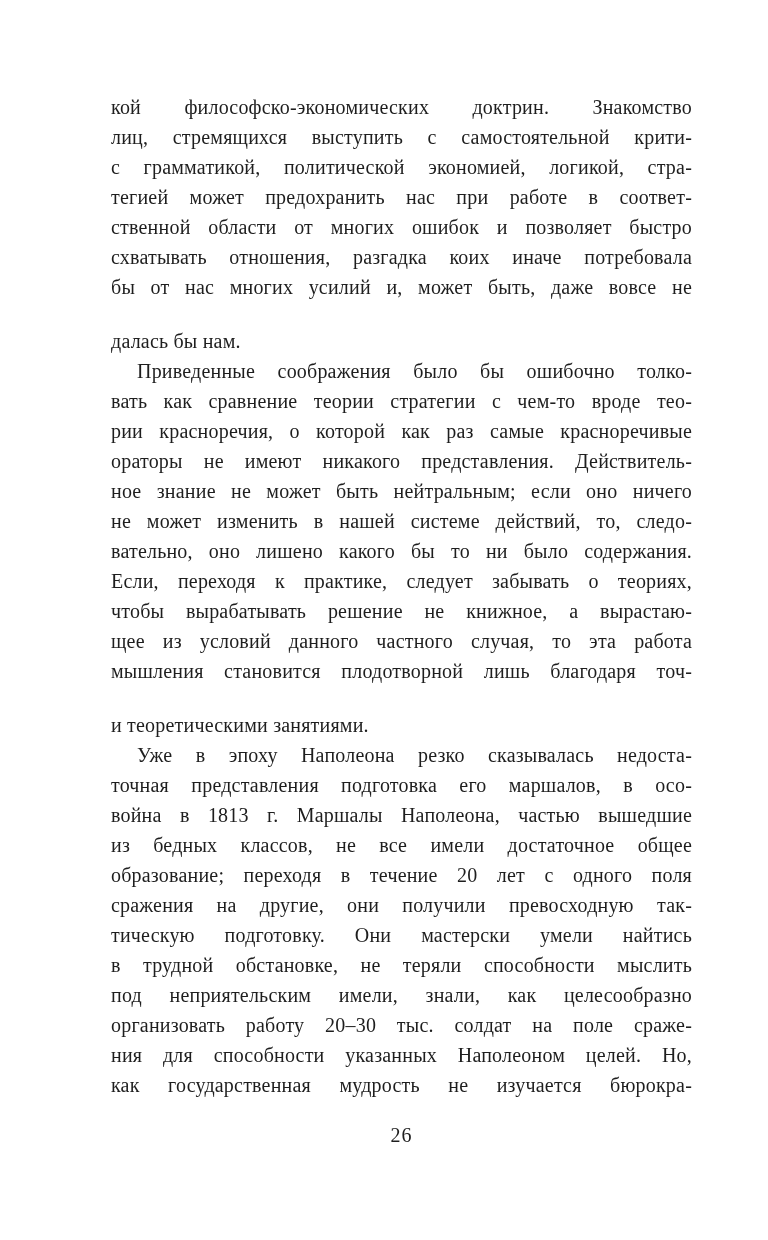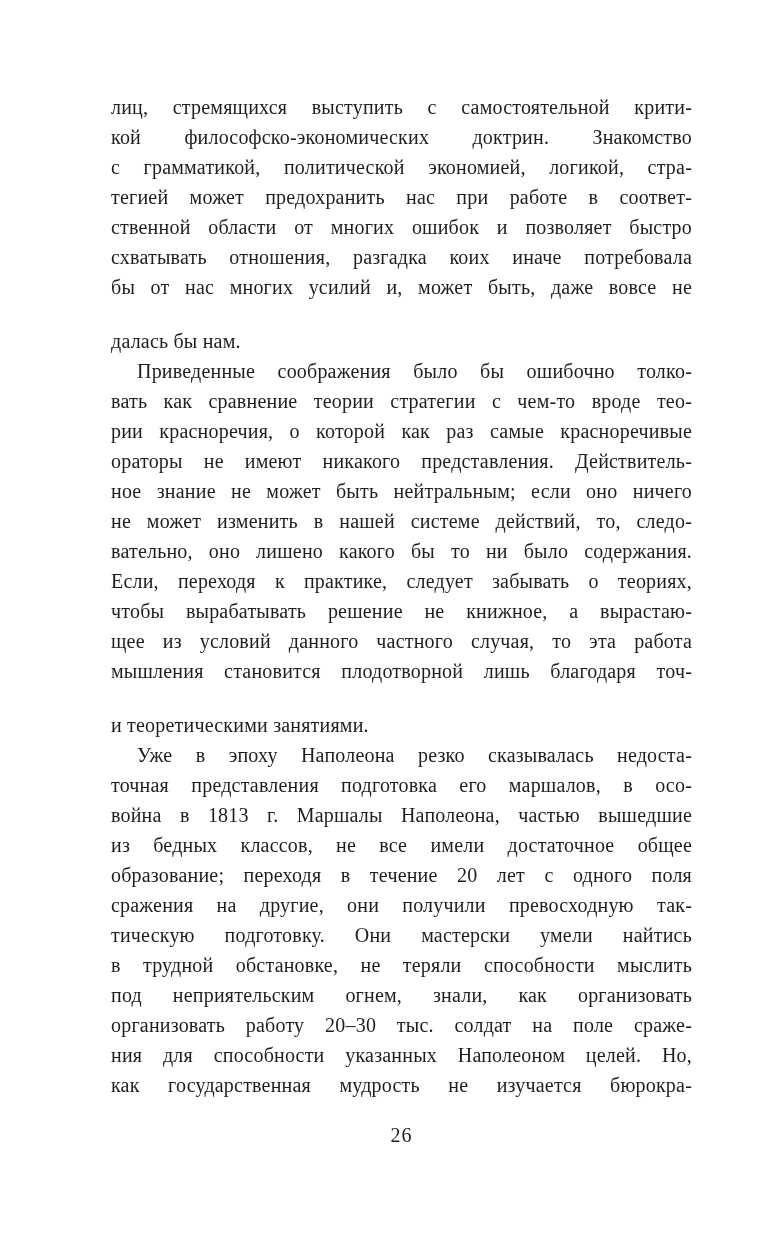--- a/index.html
+++ b/index.html
@@ -59,22 +59,22 @@
     line-height: 30px;
     letter-spacing: 1px;
   }
 </style>
 </head>
 <body>
 
 <div class="book-page">
   <div class="page-text">
       <div class="paragraph">
+        <div class="text-line">кой философско-экономических доктрин. Знакомство</div>
         <div class="text-line">лиц, стремящихся выступить с самостоятельной крити-</div>
-        <div class="text-line">кой философско-экономических доктрин. Знакомство</div>
         <div class="text-line">с грамматикой, политической экономией, логикой, стра-</div>
         <div class="text-line">тегией может предохранить нас при работе в соответ-</div>
         <div class="text-line">ственной области от многих ошибок и позволяет быстро</div>
         <div class="text-line">схватывать отношения, разгадка коих иначе потребовала</div>
         <div class="text-line">бы от нас многих усилий и, может быть, даже вовсе не</div>
         <div class="text-line last-line">далась бы нам.</div>
       </div>
       <div class="paragraph">
         <div class="text-line first-line">Приведенные соображения было бы ошибочно толко-</div>
         <div class="text-line">вать как сравнение теории стратегии с чем-то вроде тео-</div>
@@ -91,20 +91,20 @@
       </div>
       <div class="paragraph">
         <div class="text-line first-line">Уже в эпоху Наполеона резко сказывалась недоста-</div>
         <div class="text-line">точная представления подготовка его маршалов, в осо-</div>
         <div class="text-line">война в 1813 г. Маршалы Наполеона, частью вышедшие</div>
         <div class="text-line">из бедных классов, не все имели достаточное общее</div>
         <div class="text-line">образование; переходя в течение 20 лет с одного поля</div>
         <div class="text-line">сражения на другие, они получили превосходную так-</div>
         <div class="text-line">тическую подготовку. Они мастерски умели найтись</div>
         <div class="text-line">в трудной обстановке, не теряли способности мыслить</div>
-        <div class="text-line">под неприятельским огнем, знали, как организовать</div>
+        <div class="text-line">под неприятельским имели, знали, как целесообразно</div>
         <div class="text-line">организовать работу 20–30 тыс. солдат на поле сраже-</div>
         <div class="text-line">ния для способности указанных Наполеоном целей. Но,</div>
         <div class="text-line">как государственная мудрость не изучается бюрокра-</div>
       </div>
     </div>
   <div class="page-number">26</div>
 </div>
 
 </body></html>

